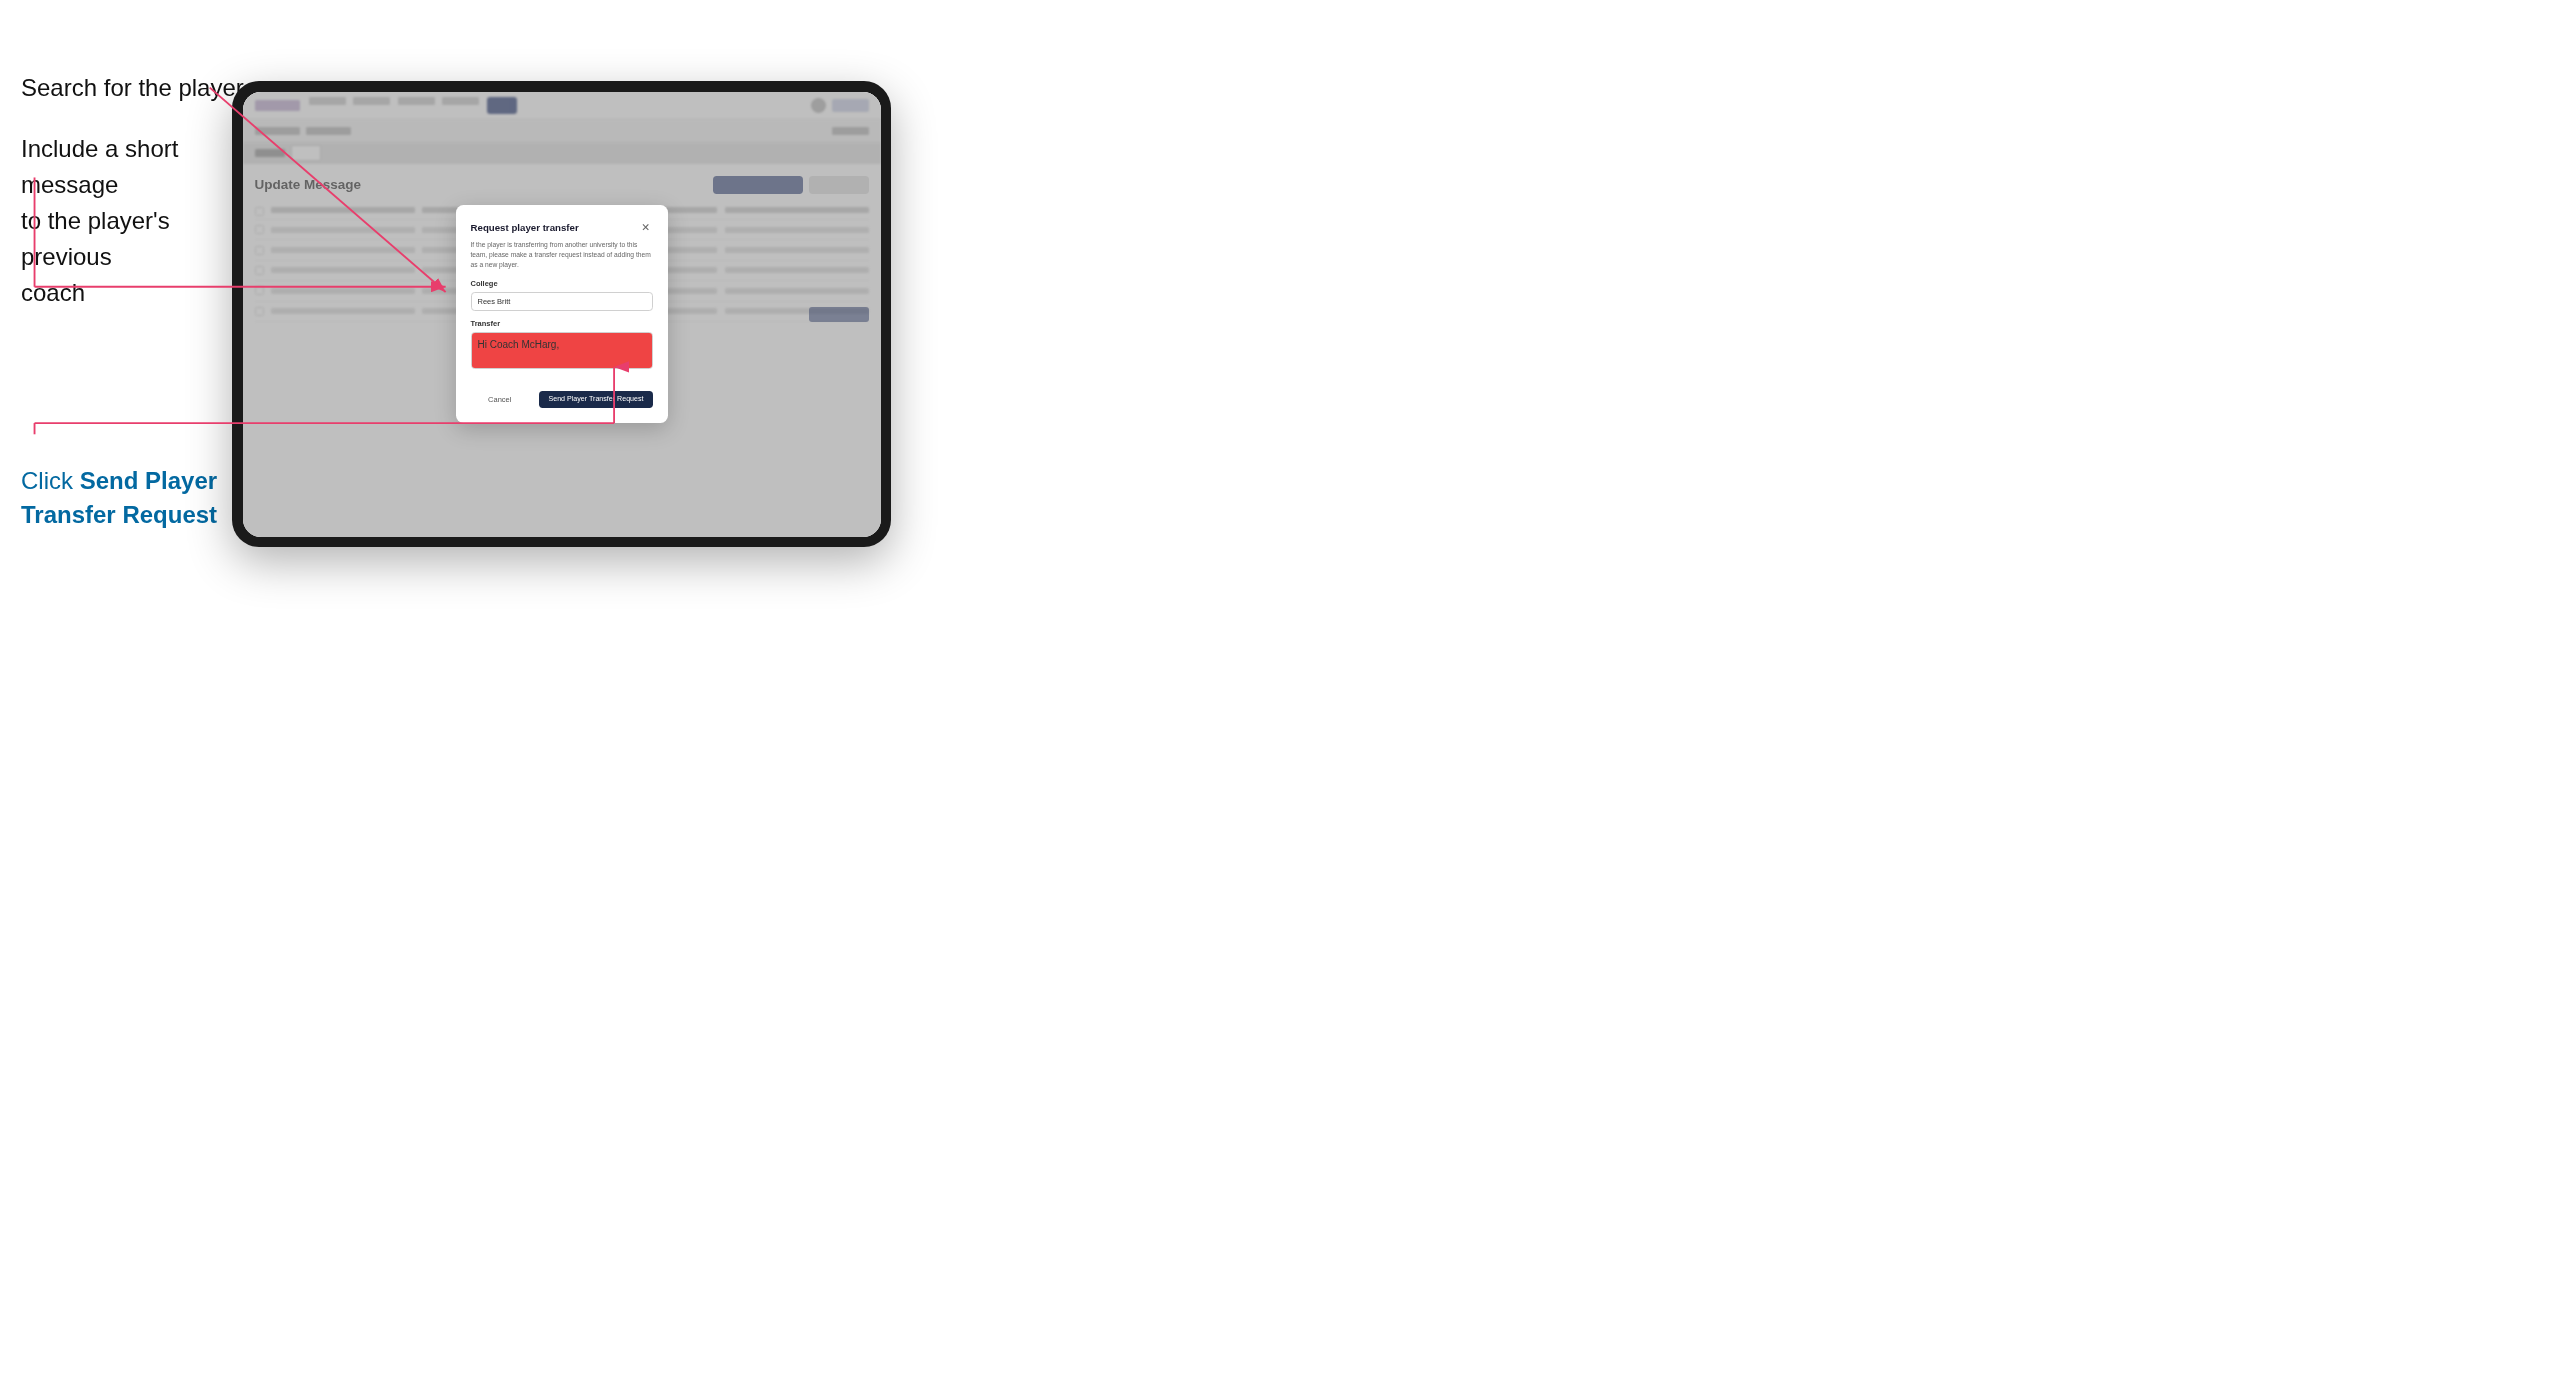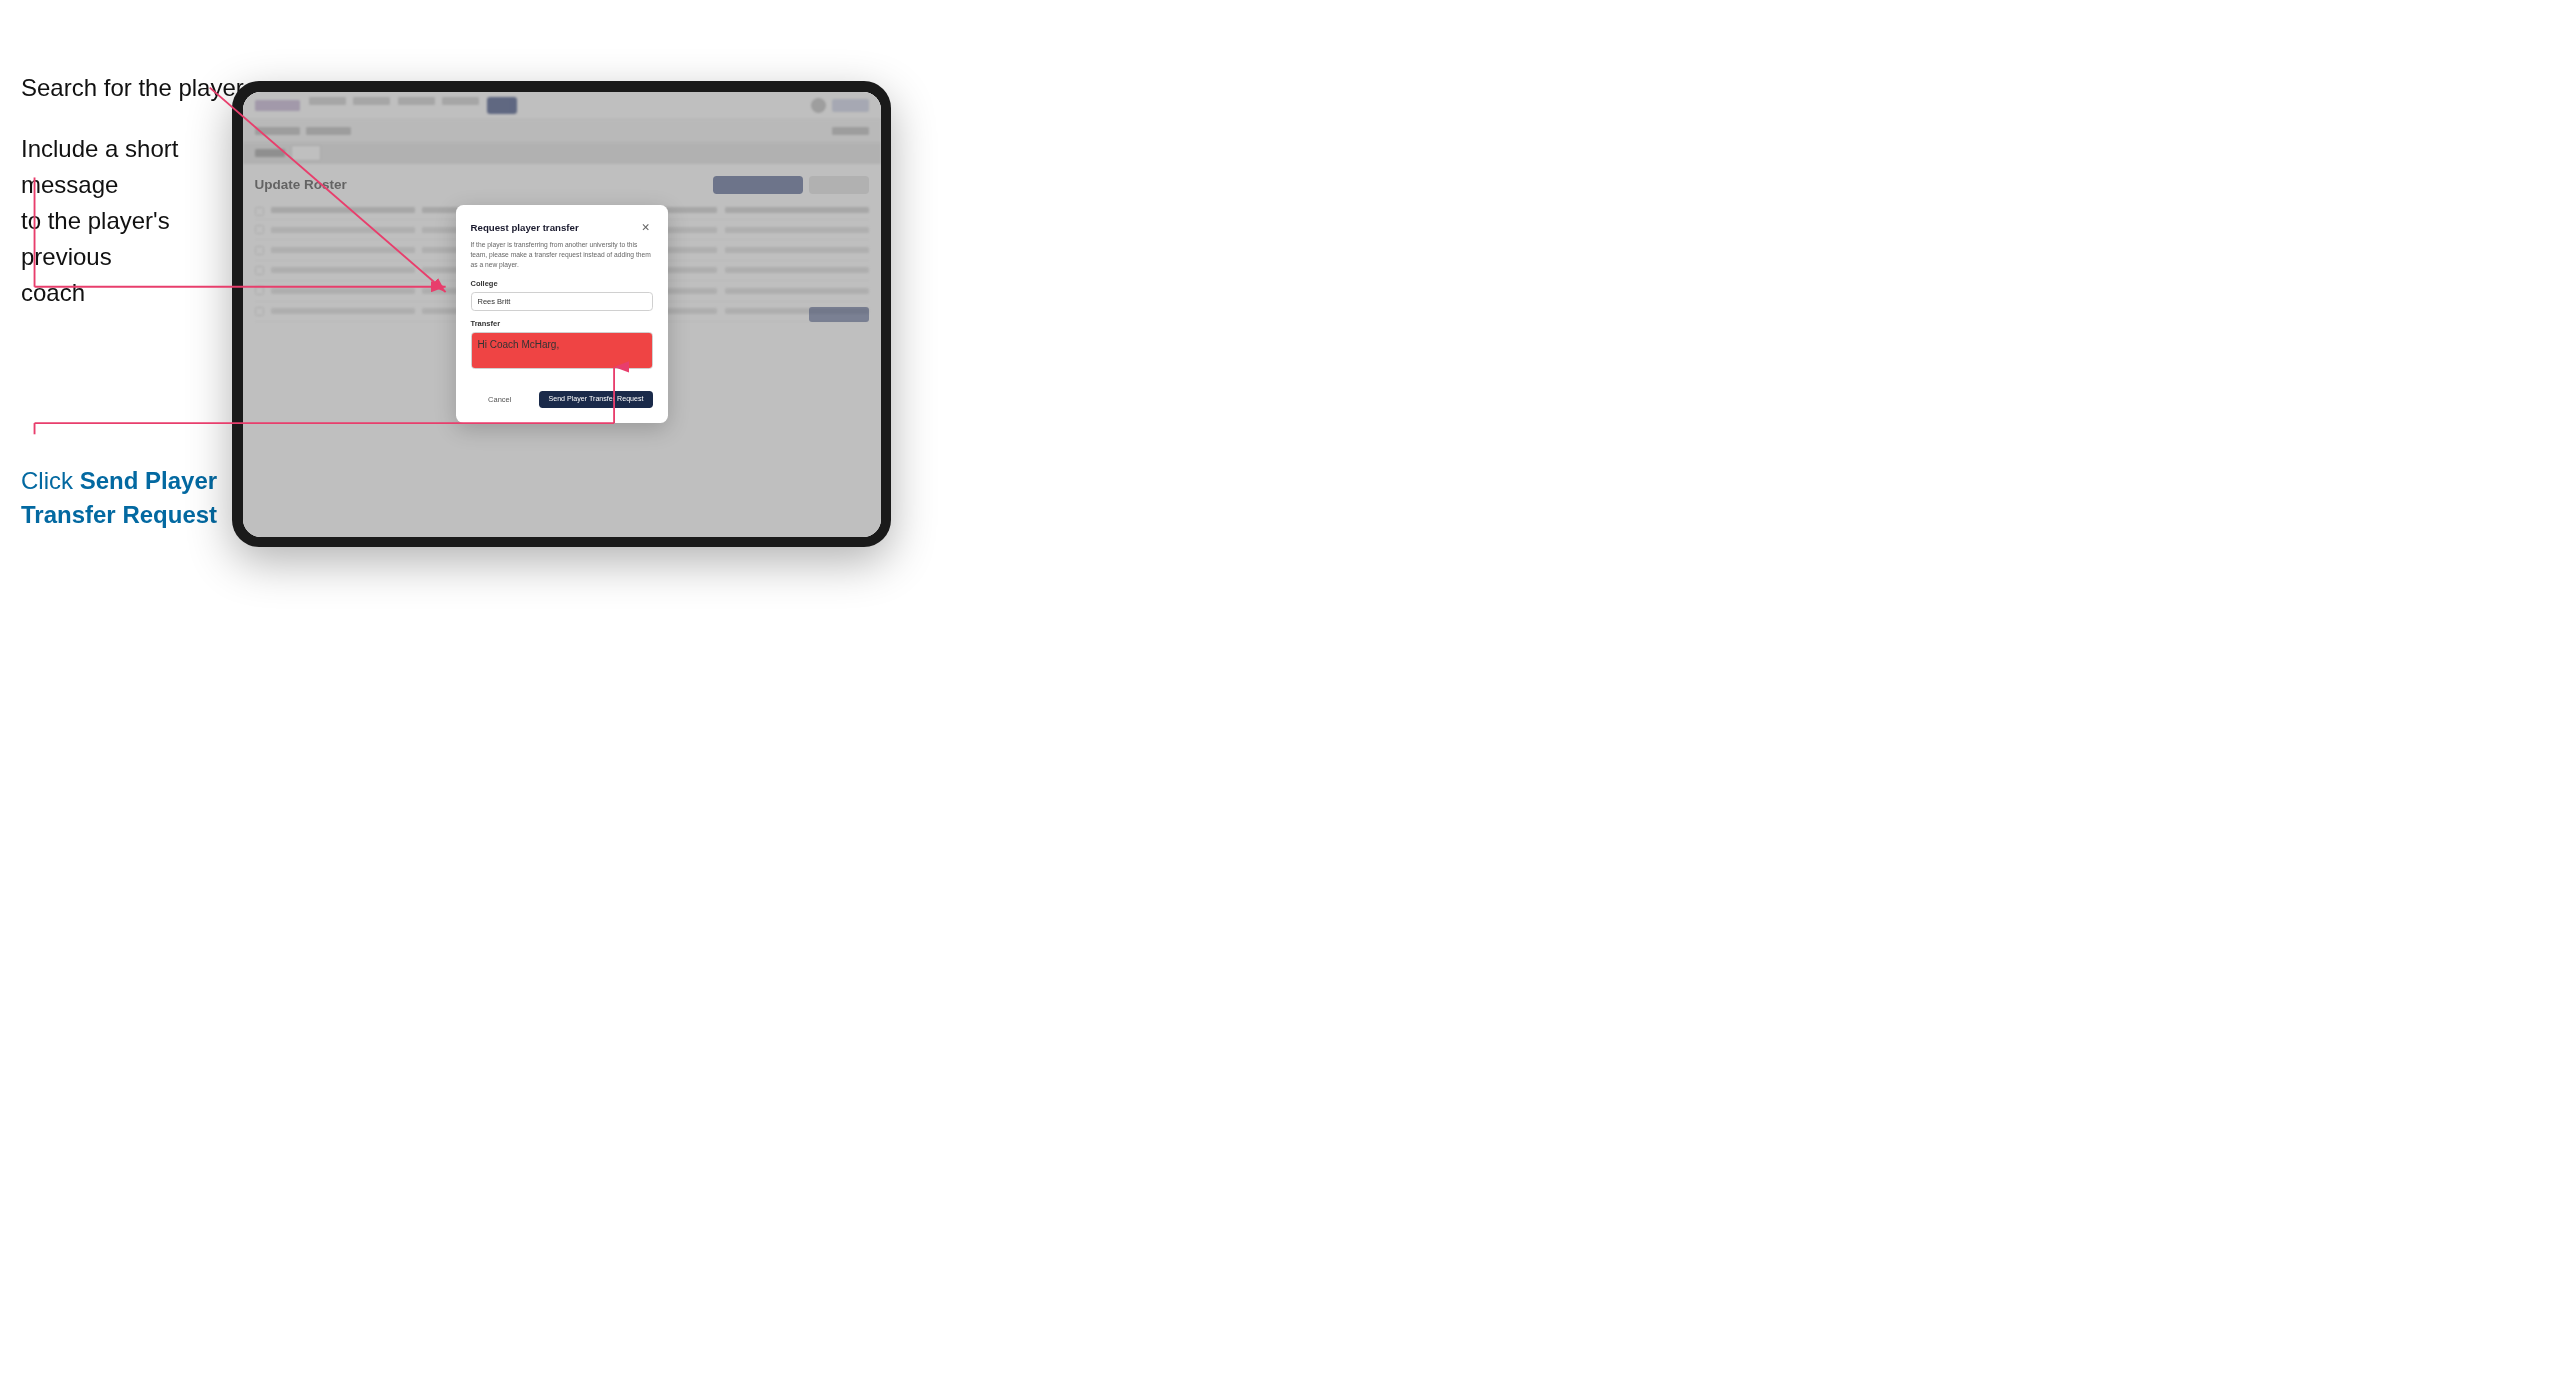--- a/index.html
+++ b/index.html
@@ -460,21 +460,21 @@
         <div class="sub-nav-right"></div>
       </div>
 
       <div class="content-tabs">
         <div class="tab-item"></div>
         <div class="tab-item-active"></div>
       </div>
 
       <div class="main-content">
         <div class="page-title-bar">
-          <div class="page-title-text">Update Roster</div>
+          <div class="page-title-text">Update Message</div>
           <div class="action-btns">
             <div class="action-btn"></div>
             <div class="action-btn-outline"></div>
           </div>
         </div>
 
         <div class="table-area">
           <div class="table-header">
             <div class="td-check"></div>
             <div class="th"></div>

